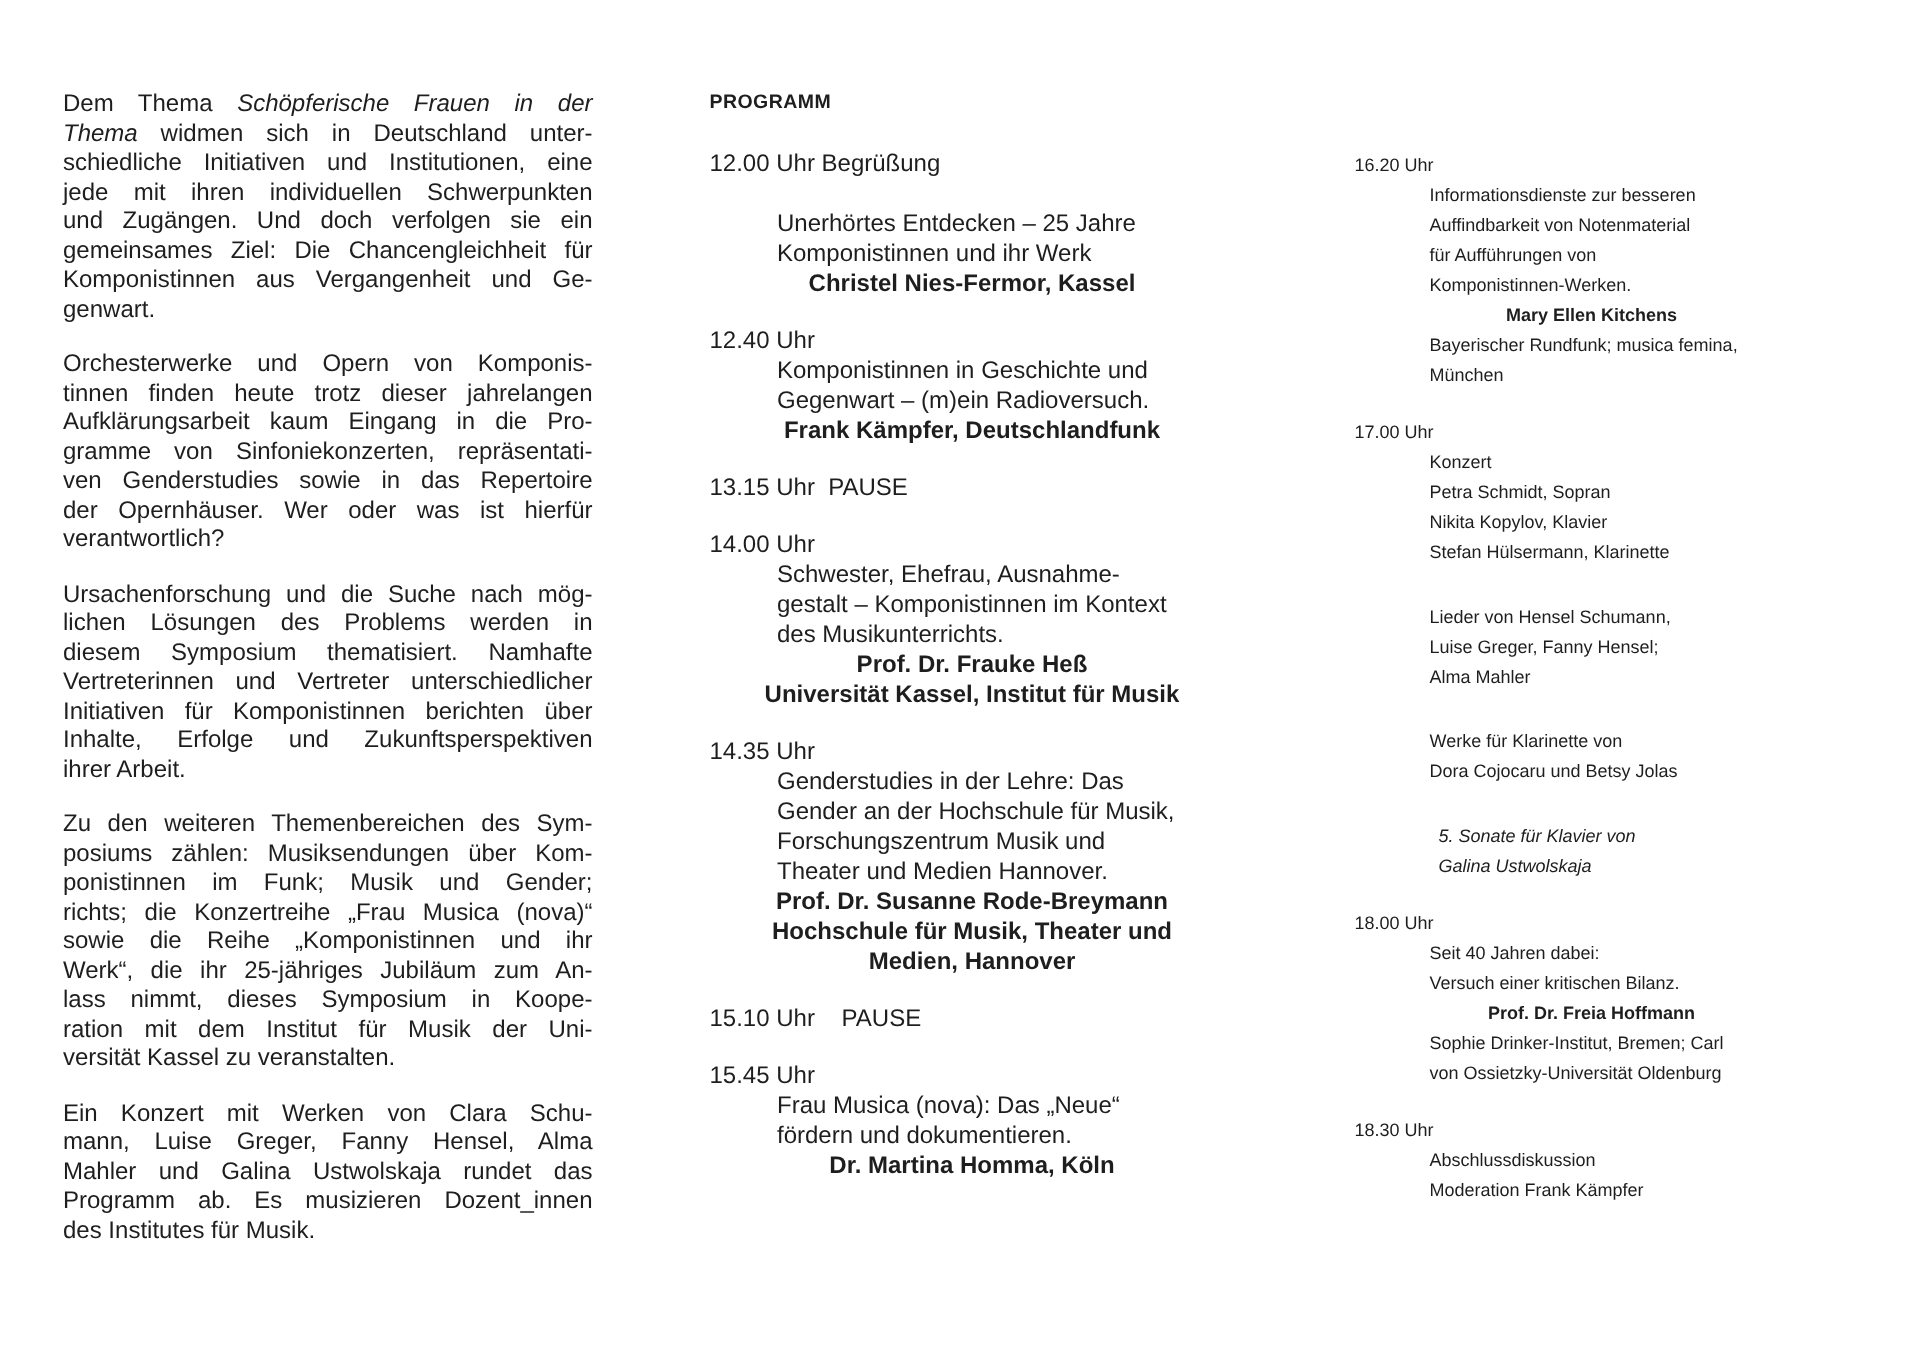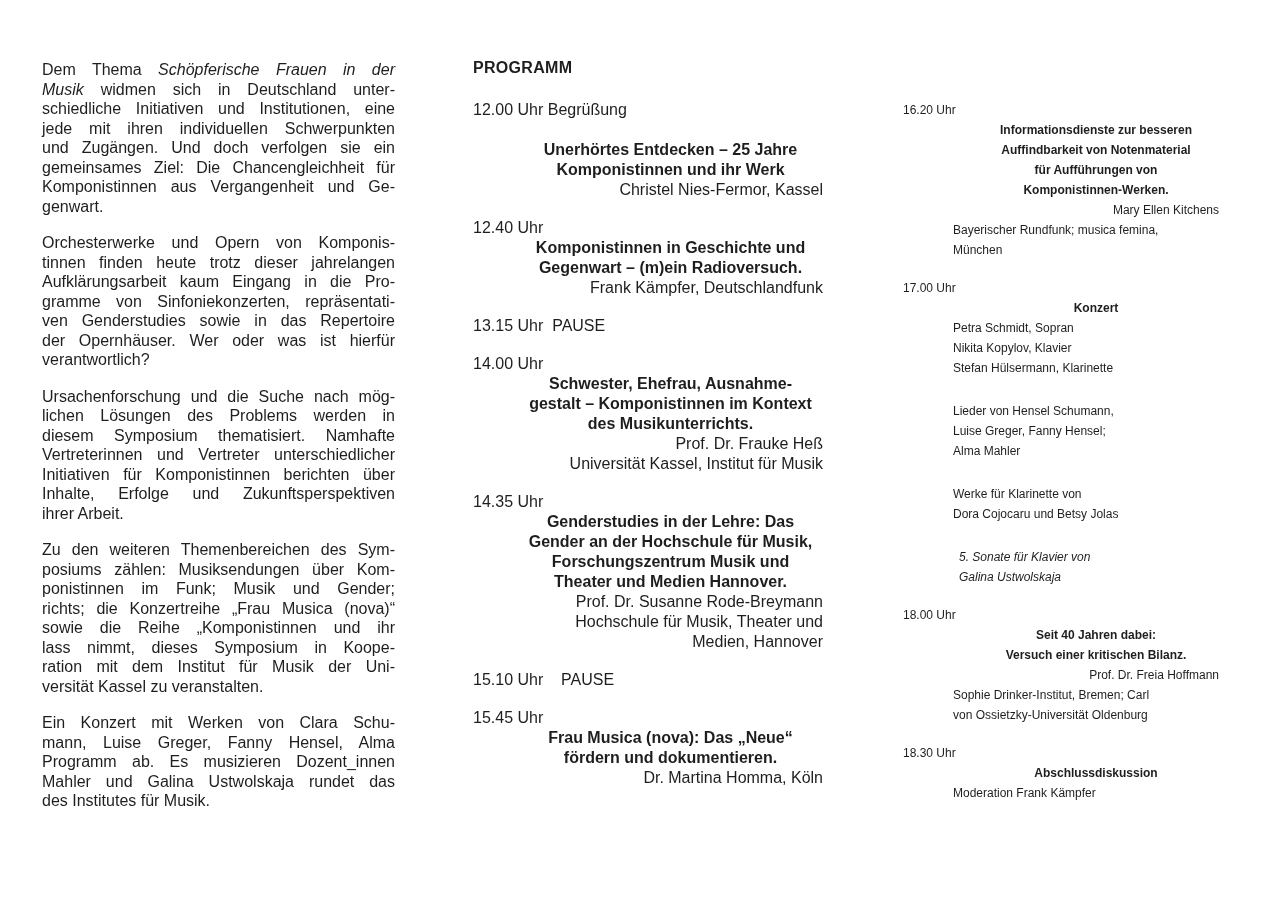--- a/index.html
+++ b/index.html
@@ -13,41 +13,41 @@
   }
   .col{position:absolute;}
   
   .col-left{left:42px;top:60px;width:353px;font-size:16px;line-height:19.5px;}
   .col-left .para{margin-bottom:17px;}
   .col-left .pline{text-align:justify;text-align-last:justify;}
   .col-left .pline.last{text-align-last:left;}
   
   .col-mid{left:473px;top:58px;width:350px;font-size:16px;line-height:20px;}
   .col-right{left:903px;top:100px;width:336px;font-size:12px;line-height:20px;}
-  .heading{font-weight:bold;font-size:16px;margin-bottom:22px;letter-spacing:0.3px;}
+  .heading{font-weight:bold;font-size:13px;margin-bottom:22px;letter-spacing:0.3px;}
   .event{margin-bottom:18px;}
   .line{white-space:pre;}
   .line.time{white-space:pre;}
-  .line.title{font-weight:bold;text-align:center;}
+  .line.title{font-weight:normal;}
   .col-mid .line.title,.col-mid .line.plain{padding-left:45px;}
   .col-right .line.title,.col-right .line.plain{padding-left:50px;}
   .col-right .line.plain2{padding-left:56px;font-style:italic;}
-  .line.right{text-align:right;}
+  .line.right{text-align:center;font-weight:bold;}
   .col-right .line.right{padding-right:20px;}
   .line.blank{height:20px;}
   .col-right .line.blank{height:23px;}
 </style>
 </head>
 <body>
 
 <div class="page">
   <div class="col col-left" id="col-intro">
       <div class="para">
         <div class="pline"><span>Dem Thema </span><i>Schöpferische Frauen in der</i></div>
-        <div class="pline"><i>Musik</i><span> widmen sich in Deutschland unter-</span></div>
+        <div class="pline"><i>Thema</i><span> widmen sich in Deutschland unter-</span></div>
         <div class="pline"><span>schiedliche Initiativen und Institutionen, eine</span></div>
         <div class="pline"><span>jede mit ihren individuellen Schwerpunkten</span></div>
         <div class="pline"><span>und Zugängen. Und doch verfolgen sie ein</span></div>
         <div class="pline"><span>gemeinsames Ziel: Die Chancengleichheit für</span></div>
         <div class="pline"><span>Komponistinnen aus Vergangenheit und Ge-</span></div>
         <div class="pline last"><span>genwart.</span></div>
       </div>
       <div class="para">
         <div class="pline"><span>Orchesterwerke und Opern von Komponis-</span></div>
         <div class="pline"><span>tinnen finden heute trotz dieser jahrelangen</span></div>
@@ -65,29 +65,30 @@
         <div class="pline"><span>Initiativen für Komponistinnen berichten über</span></div>
         <div class="pline"><span>Inhalte, Erfolge und Zukunftsperspektiven</span></div>
         <div class="pline last"><span>ihrer Arbeit.</span></div>
       </div>
       <div class="para">
         <div class="pline"><span>Zu den weiteren Themenbereichen des Sym-</span></div>
         <div class="pline"><span>posiums zählen: Musiksendungen über Kom-</span></div>
         <div class="pline"><span>ponistinnen im Funk; Musik und Gender;</span></div>
         <div class="pline"><span>richts; die Konzertreihe „Frau Musica (nova)“</span></div>
         <div class="pline"><span>sowie die Reihe „Komponistinnen und ihr</span></div>
+        <div class="pline"><span>Werk“, die ihr 25-jähriges Jubiläum zum An-</span></div>
         <div class="pline"><span>lass nimmt, dieses Symposium in Koope-</span></div>
         <div class="pline"><span>ration mit dem Institut für Musik der Uni-</span></div>
         <div class="pline last"><span>versität Kassel zu veranstalten.</span></div>
       </div>
       <div class="para">
         <div class="pline"><span>Ein Konzert mit Werken von Clara Schu-</span></div>
         <div class="pline"><span>mann, Luise Greger, Fanny Hensel, Alma</span></div>
+        <div class="pline"><span>Mahler und Galina Ustwolskaja rundet das</span></div>
         <div class="pline"><span>Programm ab. Es musizieren Dozent_innen</span></div>
-        <div class="pline"><span>Mahler und Galina Ustwolskaja rundet das</span></div>
         <div class="pline last"><span>des Institutes für Musik.</span></div>
       </div>
     </div>
 
   <div class="col col-mid">
     <div class="heading">PROGRAMM</div>
     <div id="events-1">
         <div class="event">
           <div class="line time">12.00 Uhr Begrüßung</div>
           <div class="line blank"></div>

